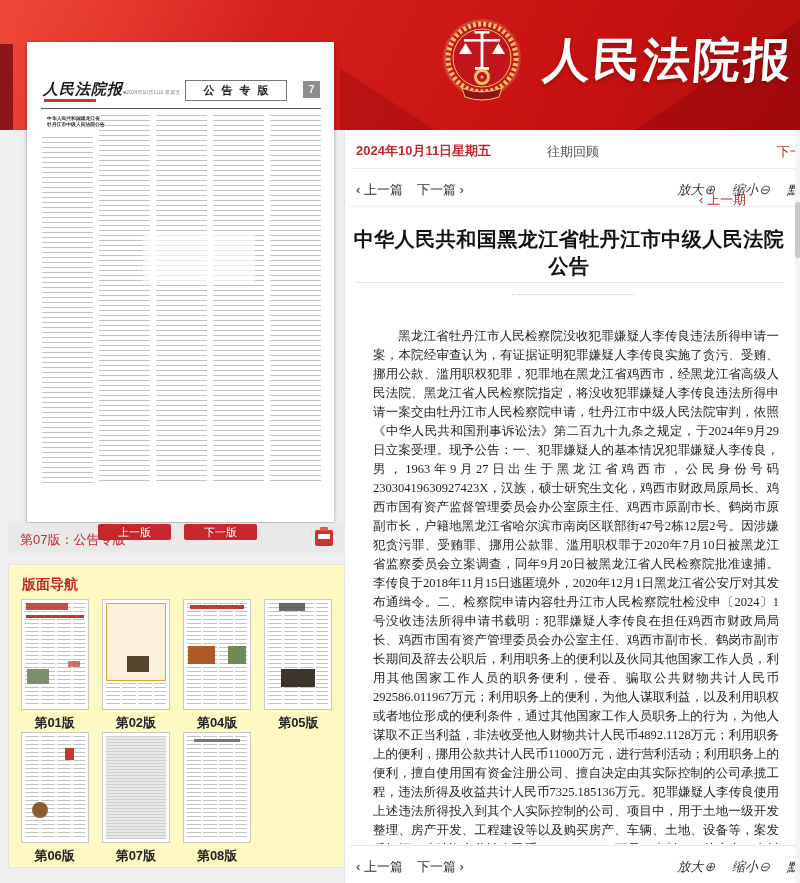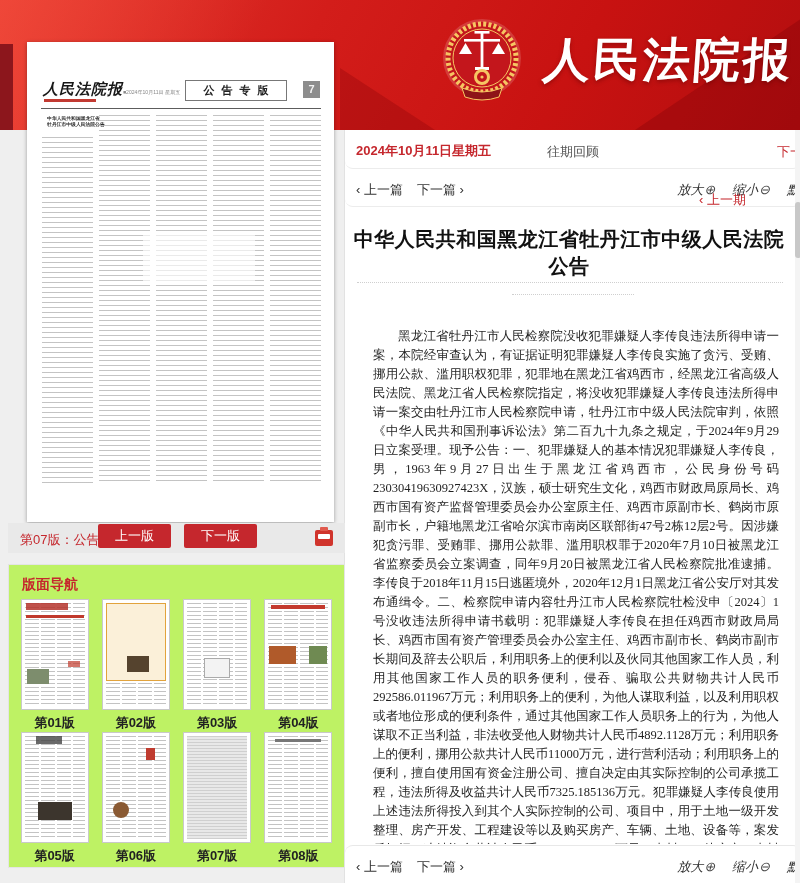--- a/index.html
+++ b/index.html
@@ -39,30 +39,30 @@
   .pv-texture{position:absolute;left:0;right:0;top:0;bottom:0;
     background:repeating-linear-gradient(180deg,#b0b0b0 0 1px,transparent 1px 5px);opacity:.75;}
   .pv-col.first .pv-texture{top:22px;}
   .pv-headline{position:absolute;left:0;right:0;top:0;font-size:6px;font-weight:bold;color:#2b2b2b;
     text-align:center;line-height:8px;transform:scale(.8);transform-origin:center top;white-space:nowrap;}
   .pv-gap{position:absolute;left:116px;top:190px;width:112px;height:52px;background:#fff;opacity:.65;}
 
   
   .pagebar{position:absolute;left:8px;top:523px;width:337px;height:30px;background:#e9e9e9;z-index:3;}
   .pagebar-label{position:absolute;left:12px;top:8px;font-size:13px;color:#c5272d;white-space:nowrap;}
-  .redbtn{position:absolute;top:1px;width:73px;height:24px;background:#c5272d;color:#fff;border:none;
-    font-size:13px;font-family:"Liberation Sans",sans-serif;border-radius:2px;cursor:pointer;}
+  .redbtn{position:absolute;top:1px;width:73px;height:16px;background:#c5272d;color:#fff;border:none;
+    font-size:11px;font-family:"Liberation Sans",sans-serif;border-radius:2px;cursor:pointer;}
   .redbtn.prev{left:90px;}
   .redbtn.next{left:176px;}
   .pdf-icon{position:absolute;right:12px;top:7px;width:18px;height:16px;background:#d0342c;border-radius:2px;}
   .pdf-icon::before{content:"";position:absolute;left:3px;top:4px;right:3px;height:5px;background:#fff;border-radius:1px;}
   .pdf-icon::after{content:"";position:absolute;left:5px;top:-3px;right:5px;height:4px;background:#e05a4e;border-radius:1px;}
 
   
-  .nav-panel{position:absolute;left:8px;top:564px;width:337px;height:304px;background:#bef264;
+  .nav-panel{position:absolute;left:8px;top:564px;width:337px;height:304px;background:#fef9c3;
     border:1px solid #e4e4e4;box-sizing:border-box;z-index:3;}
   .nav-title{position:absolute;left:13px;top:11px;font-size:14px;font-weight:bold;color:#c5272d;}
   .thumb-grid{position:absolute;left:5px;right:5px;top:34px;display:grid;
     grid-template-columns:repeat(4,1fr);grid-auto-rows:133px;}
   .thumb-cell{text-align:center;}
   .thumb{width:68px;height:111px;background:#fff;border:1px solid #c9c9c9;position:relative;
     overflow:hidden;margin:0 auto;box-sizing:border-box;cursor:pointer;}
   .thumb::before{content:"";position:absolute;inset:3px;
     background:repeating-linear-gradient(90deg,transparent 0 14px,#fff 14px 16px),
                repeating-linear-gradient(180deg,#c3c3c3 0 1px,transparent 1px 4px);}
@@ -192,26 +192,20 @@
       <div class="thumb-label">第01版</div>
     </div>
     <div class="thumb-cell">
       <div class="thumb t2">
         <div class="f f-frame"></div>
           <div class="f f-photo"></div>
       </div>
       <div class="thumb-label">第02版</div>
     </div>
     <div class="thumb-cell">
-      <div class="thumb t3">
-        <div class="f f-box"></div>
-      </div>
-      <div class="thumb-label">第03版</div>
-    </div>
-    <div class="thumb-cell">
       <div class="thumb t4">
         <div class="f f-headline"></div>
         <div class="f f-photo"></div>
         <div class="f f-photo2"></div>
       </div>
       <div class="thumb-label">第04版</div>
     </div>
     <div class="thumb-cell">
       <div class="thumb t5">
         <div class="f f-mast"></div>

